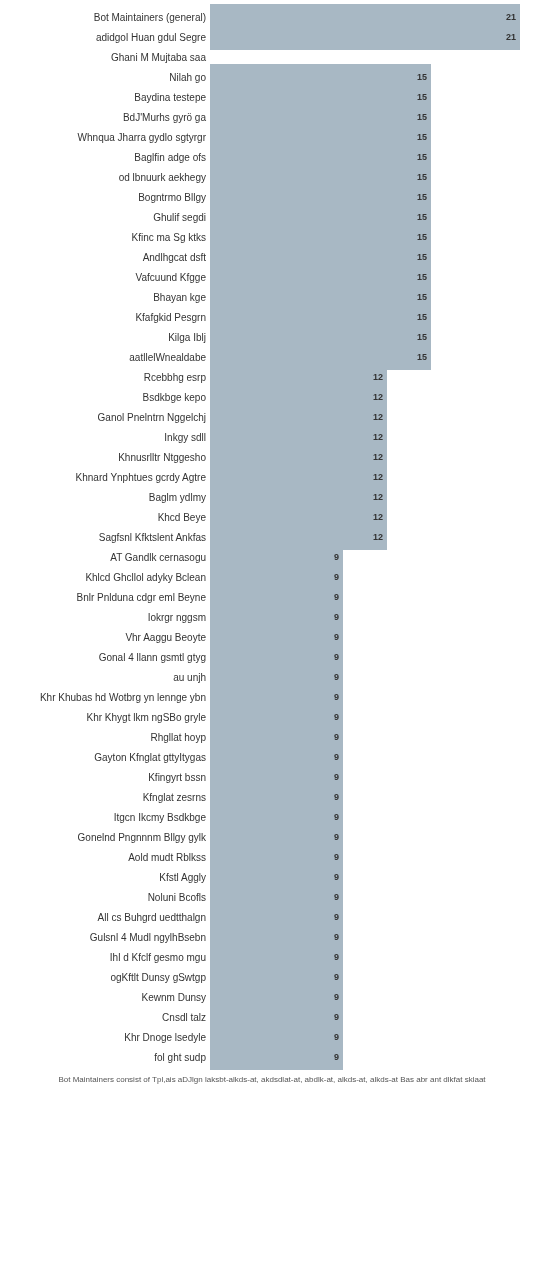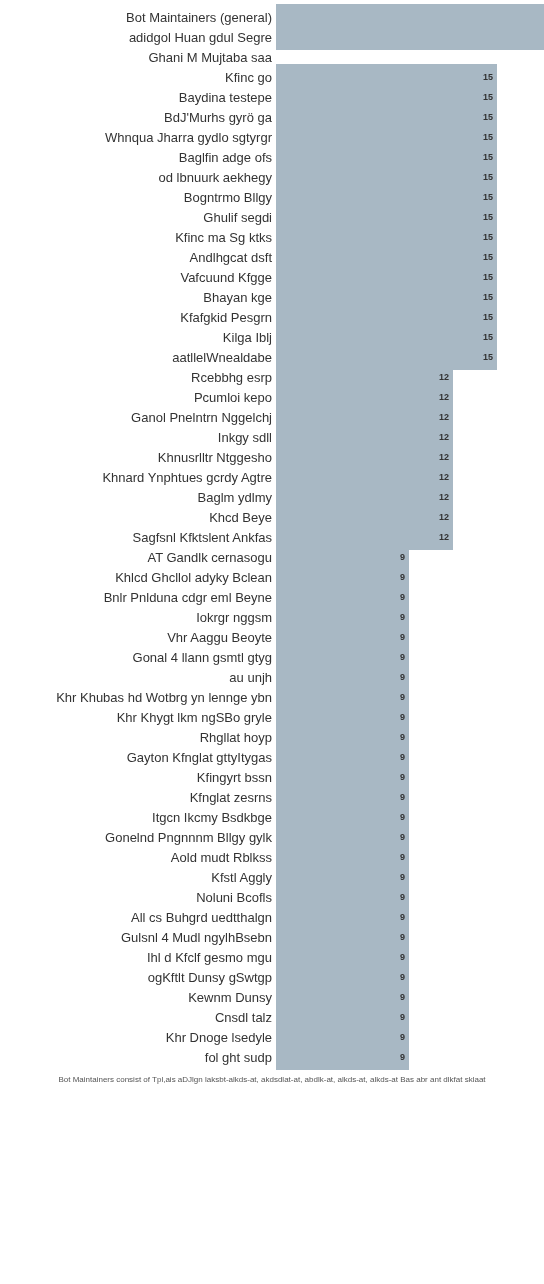--- a/index.html
+++ b/index.html
@@ -14,30 +14,29 @@
       width: 544px;
       padding: 8px 0 30px 0;
     }
     .chart-row {
       display: flex;
       align-items: center;
       margin-bottom: 2px;
       height: 18px;
     }
     .row-label {
-      width: 236px;
+      width: 210px;
       text-align: right;
-      font-size: 13px;
+      font-size: 10px;
       color: #333;
       padding-right: 4px;
       white-space: nowrap;
       overflow: hidden;
       text-overflow: ellipsis;
       flex-shrink: 0;
-      margin-left: 40px;
     }
     .bar-area {
       flex: 1;
       display: flex;
       align-items: center;
       position: relative;
     }
     .bar {
       height: 26px;
       background: #a8b8c4;
@@ -79,21 +78,21 @@
         <div class="bar-area">
           <div class="bar" style="width: 310px;">
             <span class="bar-value">21</span>
           </div>
         </div>
       </div>
       <div class="chart-row">
         <div class="row-label">Ghani M Mujtaba saa</div>
       </div>
       <div class="chart-row">
-        <div class="row-label">Kfinc go</div>
+        <div class="row-label">Nilah go</div>
         <div class="bar-area">
           <div class="bar" style="width: 221px;">
             <span class="bar-value">15</span>
           </div>
         </div>
       </div>
       <div class="chart-row">
         <div class="row-label">Baydina testepe</div>
         <div class="bar-area">
           <div class="bar" style="width: 221px;">
@@ -207,21 +206,21 @@
       </div>
       <div class="chart-row">
         <div class="row-label">Rcebbhg esrp</div>
         <div class="bar-area">
           <div class="bar" style="width: 177px;">
             <span class="bar-value">12</span>
           </div>
         </div>
       </div>
       <div class="chart-row">
-        <div class="row-label">Pcumloi kepo</div>
+        <div class="row-label">Bsdkbge kepo</div>
         <div class="bar-area">
           <div class="bar" style="width: 177px;">
             <span class="bar-value">12</span>
           </div>
         </div>
       </div>
       <div class="chart-row">
         <div class="row-label">Ganol Pnelntrn Nggelchj</div>
         <div class="bar-area">
           <div class="bar" style="width: 177px;">

